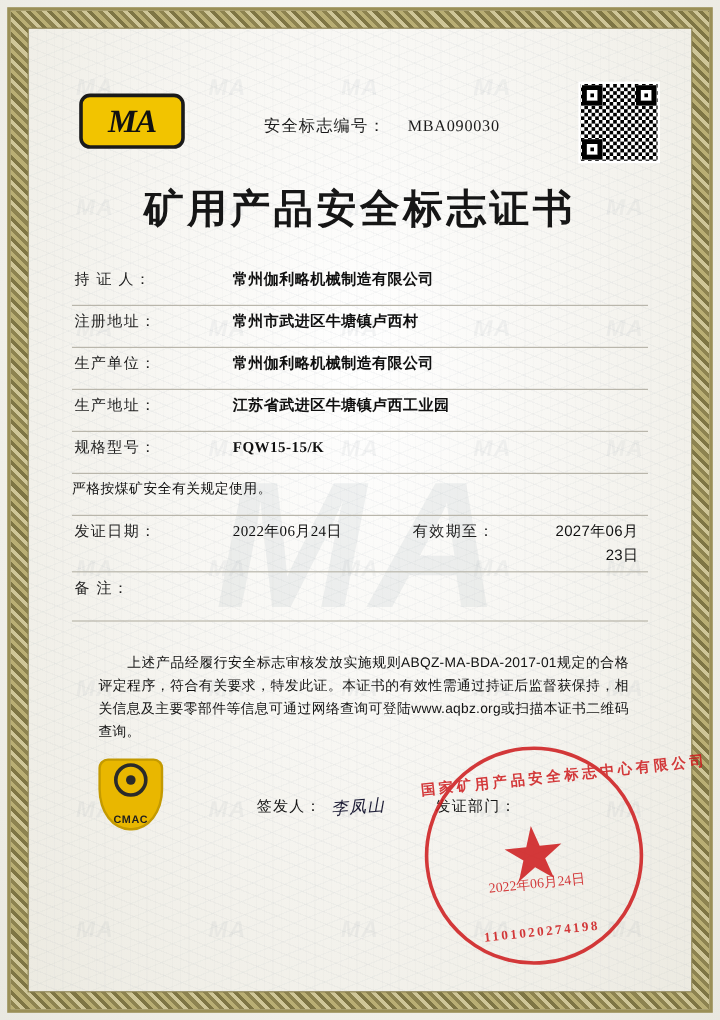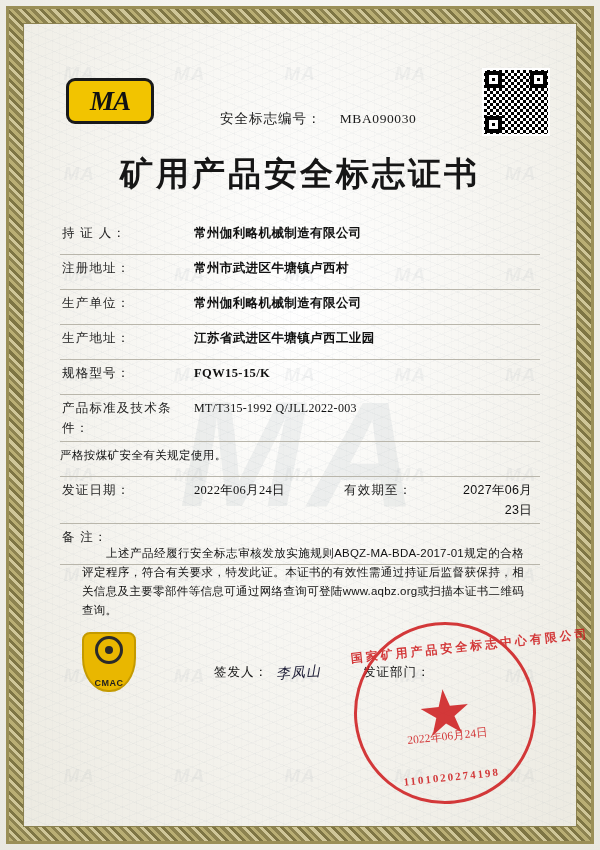--- a/index.html
+++ b/index.html
@@ -122,21 +122,21 @@
     font-weight: bold;
     font-style: italic;
     color: #111;
     letter-spacing: -1px;
     font-family: "Liberation Serif", serif;
   }
 
   .cert-no-row {
     position: absolute;
     left: 196px;
-    top: 86px;
+    top: 72px;
     font-size: 13.5px;
     color: #1b1b1b;
     letter-spacing: .5px;
   }
   .cert-no-row .label { letter-spacing: 1px; }
   .cert-no-row .value {
     font-family: "Liberation Serif", serif;
     margin-left: 14px;
     letter-spacing: .6px;
   }
@@ -506,24 +506,20 @@
         <div class="field-label">生产地址：</div>
         <div class="field-value">江苏省武进区牛塘镇卢西工业园</div>
       </div>
 
 
       <div class="field-row">
         <div class="field-label">规格型号：</div>
         <div class="field-value">FQW15-15/K</div>
       </div>
 
-      <div class="field-row">
-        <div class="field-label">产品标准及技术条件：</div>
-        <div class="field-value mono">MT/T315-1992 Q/JLL2022-003</div>
-      </div>
 
       <div class="field-row">
         <div class="field-value normal">严格按煤矿安全有关规定使用。</div>
       </div>
 
       <div class="field-row dual-row">
         <div class="field-label">发证日期：</div>
         <div class="field-value-left">2022年06月24日</div>
         <div class="field-label-2">有效期至：</div>
         <div class="field-value-2">2027年06月23日</div>

